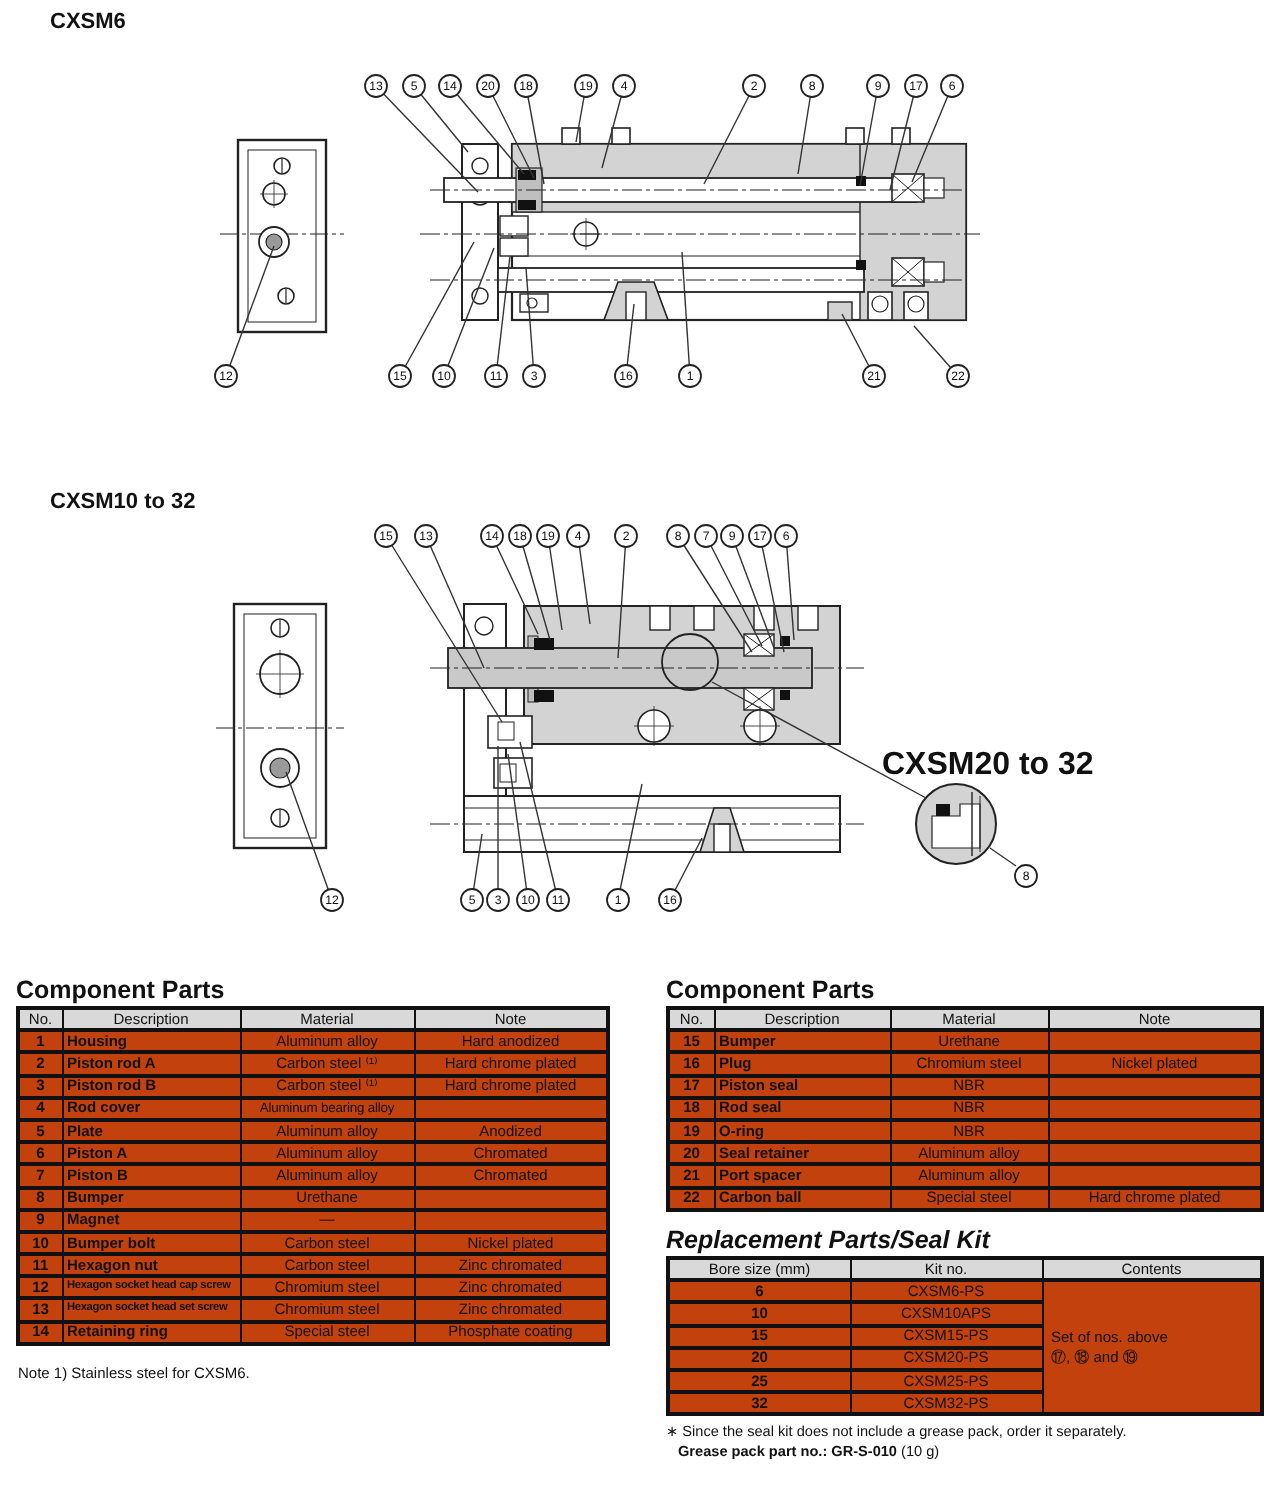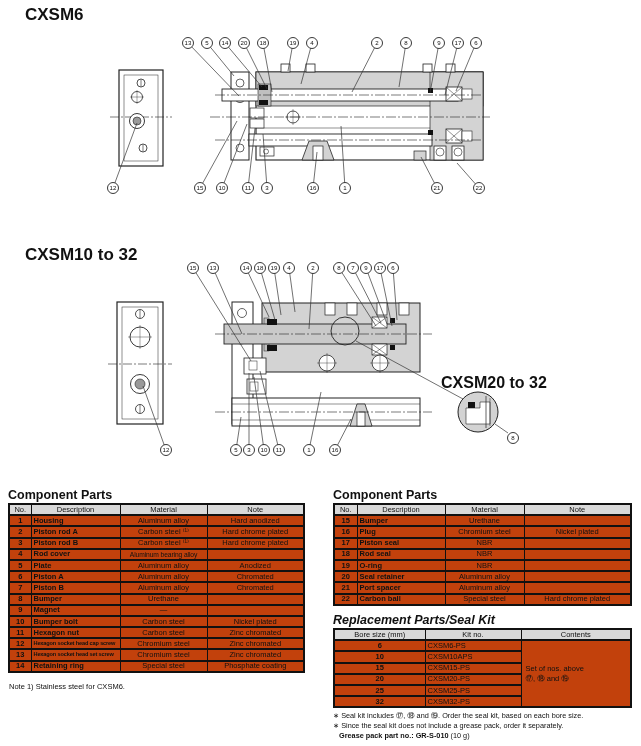--- a/index.html
+++ b/index.html
@@ -1,38 +1,38 @@
 <!DOCTYPE html>
 <html><head>
 <meta charset="utf-8">
 <style>
   html,body{margin:0;padding:0;background:#fff;}
   body{width:641px;height:746px;font-family:"Liberation Sans","DejaVu Sans",sans-serif;color:#111;}
   .page{position:relative;width:641px;height:746px;overflow:hidden;background:#fff;}
-  .sec-title{position:absolute;font-weight:bold;font-size:17px;letter-spacing:0;}
+  .sec-title{position:absolute;font-weight:bold;font-size:11px;letter-spacing:0;}
   .tbl-title{position:absolute;font-weight:bold;font-size:12.5px;}
   svg.diagram{position:absolute;left:0;top:0;}
   svg text.co{font-family:"Liberation Sans","DejaVu Sans",sans-serif;font-size:6.1px;fill:#111;}
   .inset-label{position:absolute;left:441px;top:374px;font-weight:bold;font-size:16px;}
 
   table{border-collapse:collapse;table-layout:fixed;position:absolute;background:#c2410c;border:2px solid #111;}
   th,td{border:1px solid #111;border-top-width:2px;border-bottom-width:2px;height:9.2px;
         padding:0 2px;font-size:7.5px;line-height:1.05;overflow:hidden;white-space:nowrap;}
   th{background:#d9d9d9;font-weight:normal;text-align:center;}
   .ctable tbody td:nth-child(1){font-weight:bold;text-align:center;padding:0;}
   .ctable tbody td:nth-child(2){font-weight:bold;text-align:left;}
   .ctable tbody td:nth-child(3),.ctable tbody td:nth-child(4){text-align:center;}
   #tblLeft tbody tr:nth-child(12) td:nth-child(2),
   #tblLeft tbody tr:nth-child(13) td:nth-child(2){font-size:5.6px;letter-spacing:-0.15px;}
   #tblLeft tbody tr:nth-child(4) td:nth-child(3){font-size:6.7px;letter-spacing:-0.1px;}
   #tblLeft{left:8px;top:503px;width:295px;}
   #tblRight{left:333px;top:503px;width:297px;}
   #tblKit{left:333px;top:628px;width:297px;}
   #tblKit tbody td:nth-child(1){font-weight:bold;text-align:center;}
-  #tblKit tbody td:nth-child(2){text-align:left;}
+  #tblKit tbody td:nth-child(2){text-align:center;}
   #tblKit td.contents{white-space:pre-line;text-align:left;vertical-align:middle;padding-left:4px;line-height:1.35;margin-left:10px;}
   .note-left{position:absolute;left:9px;top:682px;font-size:7.5px;}
   .kit-notes{position:absolute;left:333px;top:711px;font-size:7.3px;line-height:1.36;width:306px;}
   .kit-notes .grease{padding-left:6px;}
   .kit-notes .grease b{font-weight:bold;}
 </style>
 </head>
 <body>
 
 <div class="page">
@@ -604,18 +604,17 @@
           <td>25</td>
           <td>CXSM25-PS</td>
         </tr>
       <tr>
           <td>32</td>
           <td>CXSM32-PS</td>
         </tr>
     </tbody>
   </table>
   <div class="kit-notes">
-    <div>∗ Seal kit includes ⑰, ⑱ and ⑲. Order the seal kit, based on each bore size.</div>
     <div>∗ Since the seal kit does not include a grease pack, order it separately.</div>
     <div class="grease"><b>Grease pack part no.: GR-S-010</b><span> (10 g)</span></div>
   </div>
 
 </div>
 
 </body></html>

